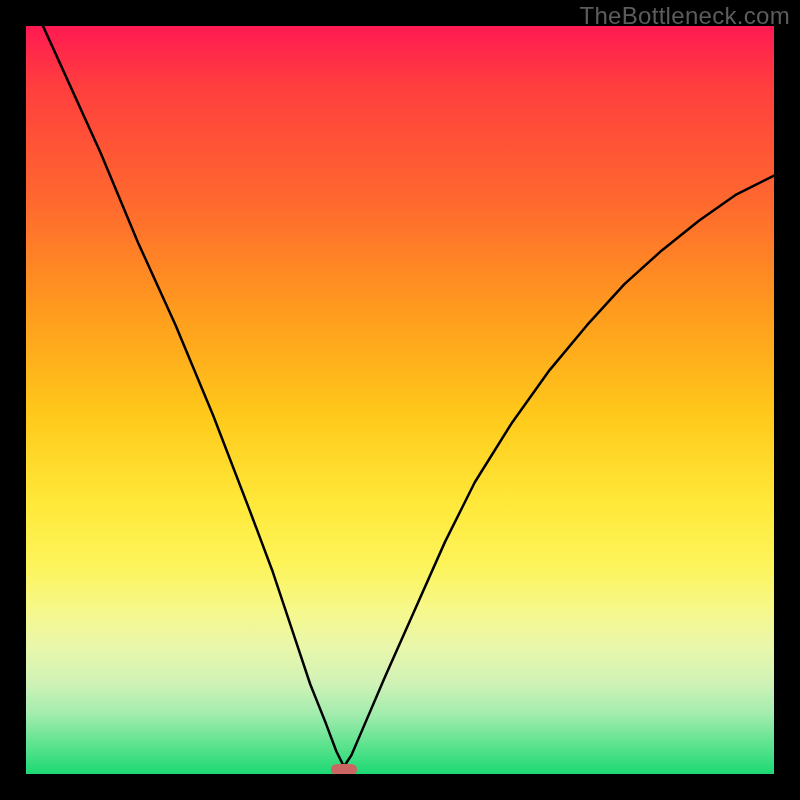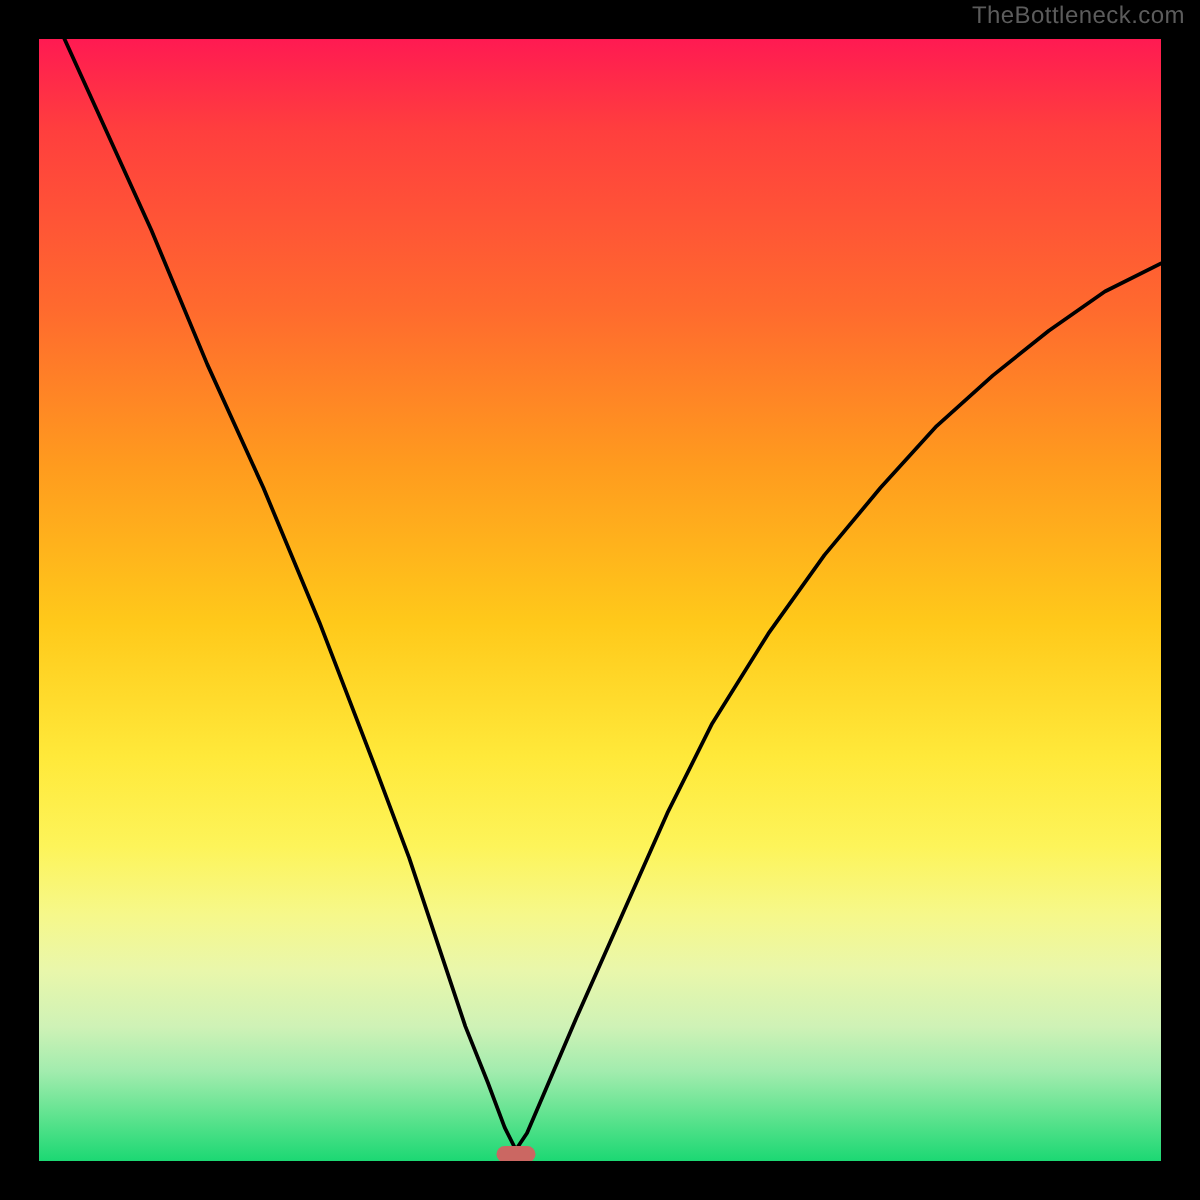--- a/index.html
+++ b/index.html
@@ -14,21 +14,21 @@
     position: relative;
     width: 800px;
     height: 800px;
     background: #000;
   }
   .watermark {
     position: absolute;
     top: 2px;
     right: 10px;
     color: #5c5c5c;
-    font-size: 16px;
+    font-size: 24px;
     font-weight: 500;
     letter-spacing: 0.3px;
     z-index: 20;
   }
   .plot-area {
     position: absolute;
     left: 26px;
     top: 26px;
     width: 748px;
     height: 748px;

